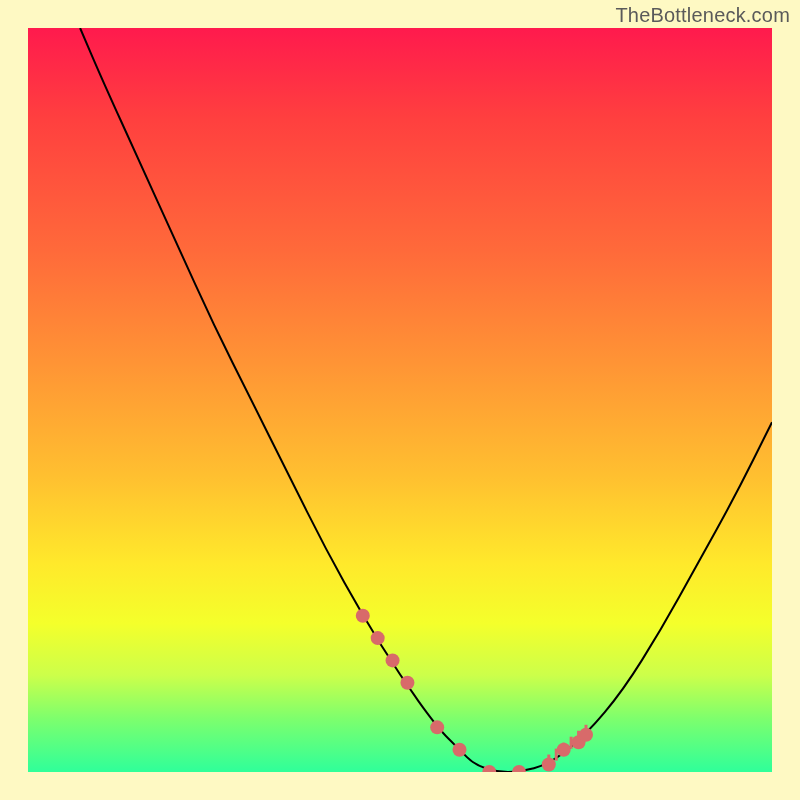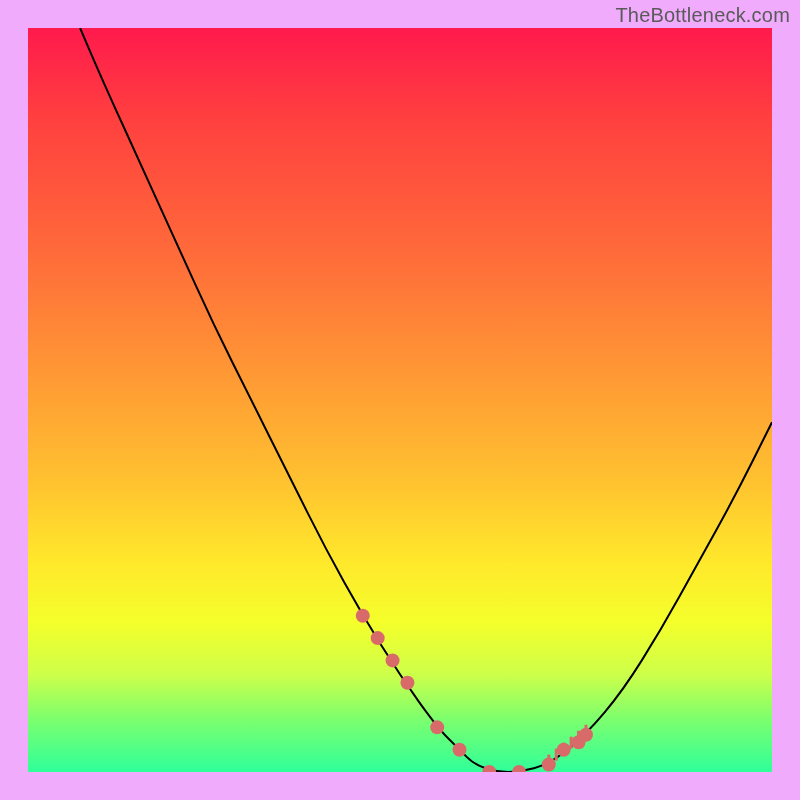--- a/index.html
+++ b/index.html
@@ -10,21 +10,21 @@
     background: #000;
     overflow: hidden;
     font-family: Arial, Helvetica, sans-serif;
   }
   .frame {
     position: absolute;
     top: 0;
     left: 0;
     width: 800px;
     height: 800px;
-    background: #f0abfc;
+    background: #fef9c3;
   }
   .plot {
     position: absolute;
     top: 28px;
     left: 28px;
     width: 744px;
     height: 744px;
     
     background: linear-gradient(to bottom,
       #ff1a4d 0%,

